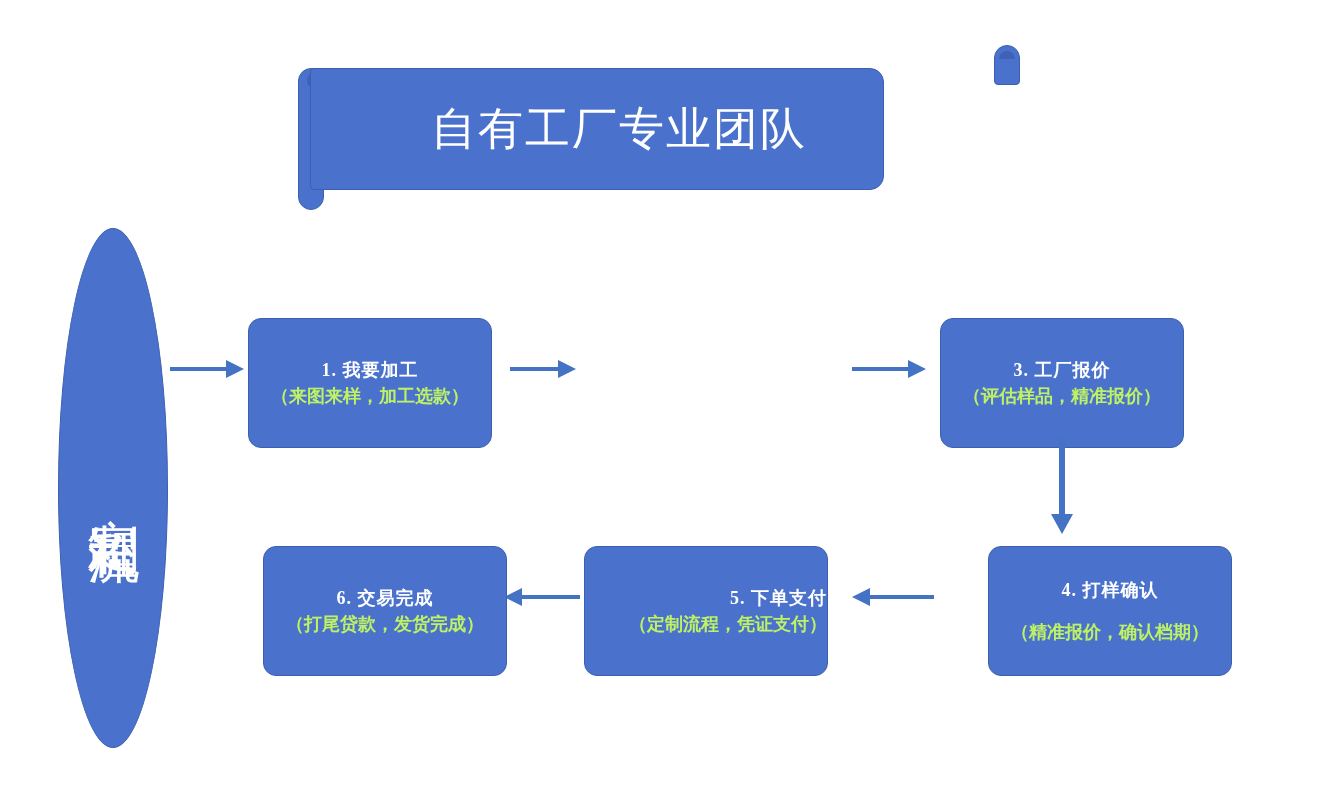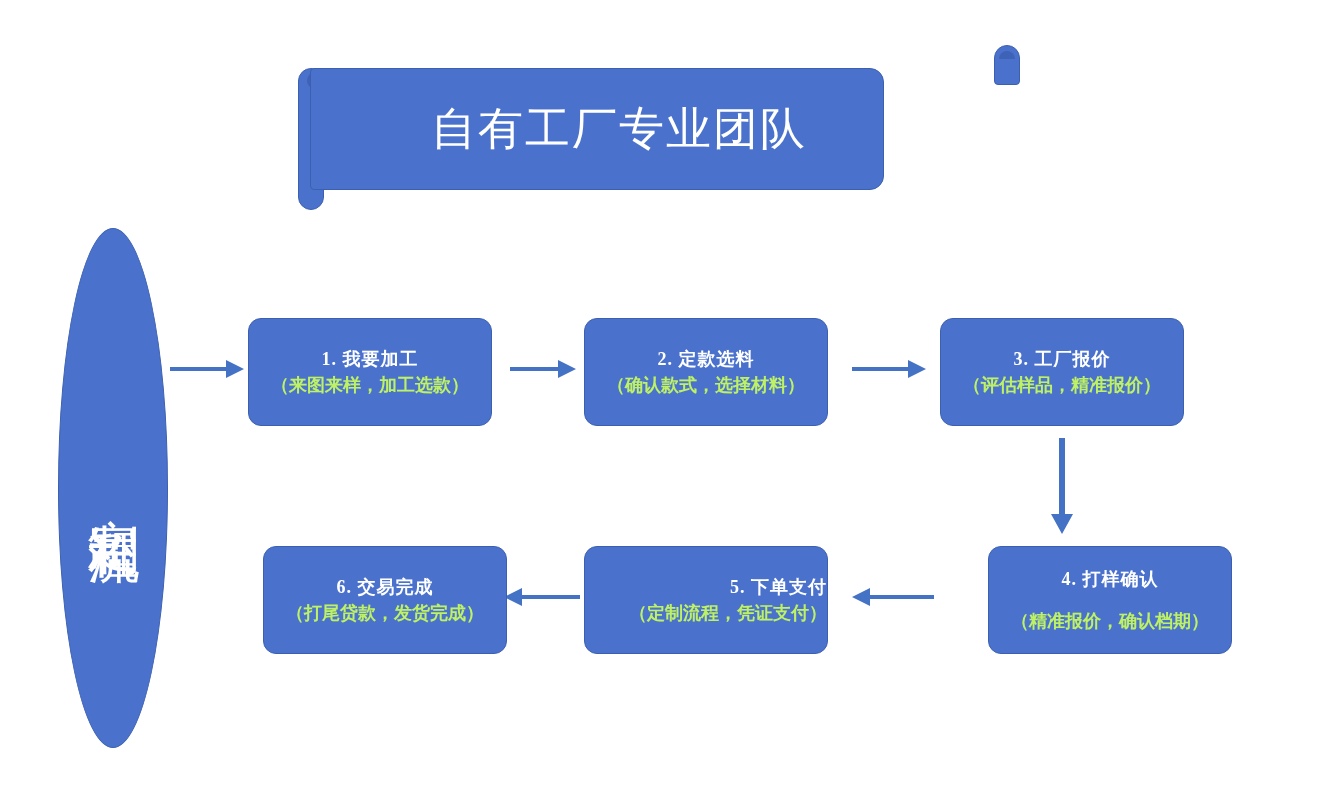--- a/index.html
+++ b/index.html
@@ -65,21 +65,21 @@
     box-sizing:border-box;
   }
   .ellipse-label{
     color:#ffffff;font-size:52px;line-height:1.28;text-align:center;
     writing-mode:vertical-rl;text-orientation:upright;letter-spacing:6px;
     font-family:"Liberation Serif","DejaVu Serif",serif;
   }
 
   
   .pbox{
-    position:absolute;width:244px;height:108px;
+    position:absolute;width:244px;height:130px;
     background:#4a72cc;border:1px solid #3c60b0;border-radius:13px;
     display:flex;flex-direction:column;align-items:center;justify-content:center;
     box-sizing:border-box;
   }
   .pbox .line1{
     color:#ffffff;font-size:18px;font-weight:bold;line-height:1.45;
     letter-spacing:1px;white-space:nowrap;
     font-family:"Liberation Serif","DejaVu Serif",serif;
   }
   .pbox .line2{
@@ -123,24 +123,20 @@
     <div class="line1">1. 我要加工</div>
     <div class="line2">（来图来样，加工选款）</div>
   </div>
 
   <div class="arrow" style="left:510px;top:352px;">
     <svg width="70" height="34" viewBox="0 0 70 34">
       <path d="M0 15 L48 15 L48 8 L66 17 L48 26 L48 19 L0 19 Z" fill="#4472c4"></path>
     </svg>
   </div>
 
-  <div class="pbox" style="left:584px;top:318px;">
-    <div class="line1">2. 定款选料</div>
-    <div class="line2">（确认款式，选择材料）</div>
-  </div>
 
   <div class="arrow" style="left:852px;top:352px;">
     <svg width="78" height="34" viewBox="0 0 78 34">
       <path d="M0 15 L56 15 L56 8 L74 17 L56 26 L56 19 L0 19 Z" fill="#4472c4"></path>
     </svg>
   </div>
 
   <div class="pbox" style="left:940px;top:318px;text-align:right;">
     <div class="line1">3. 工厂报价</div>
     <div class="line2">（评估样品，精准报价）</div>

